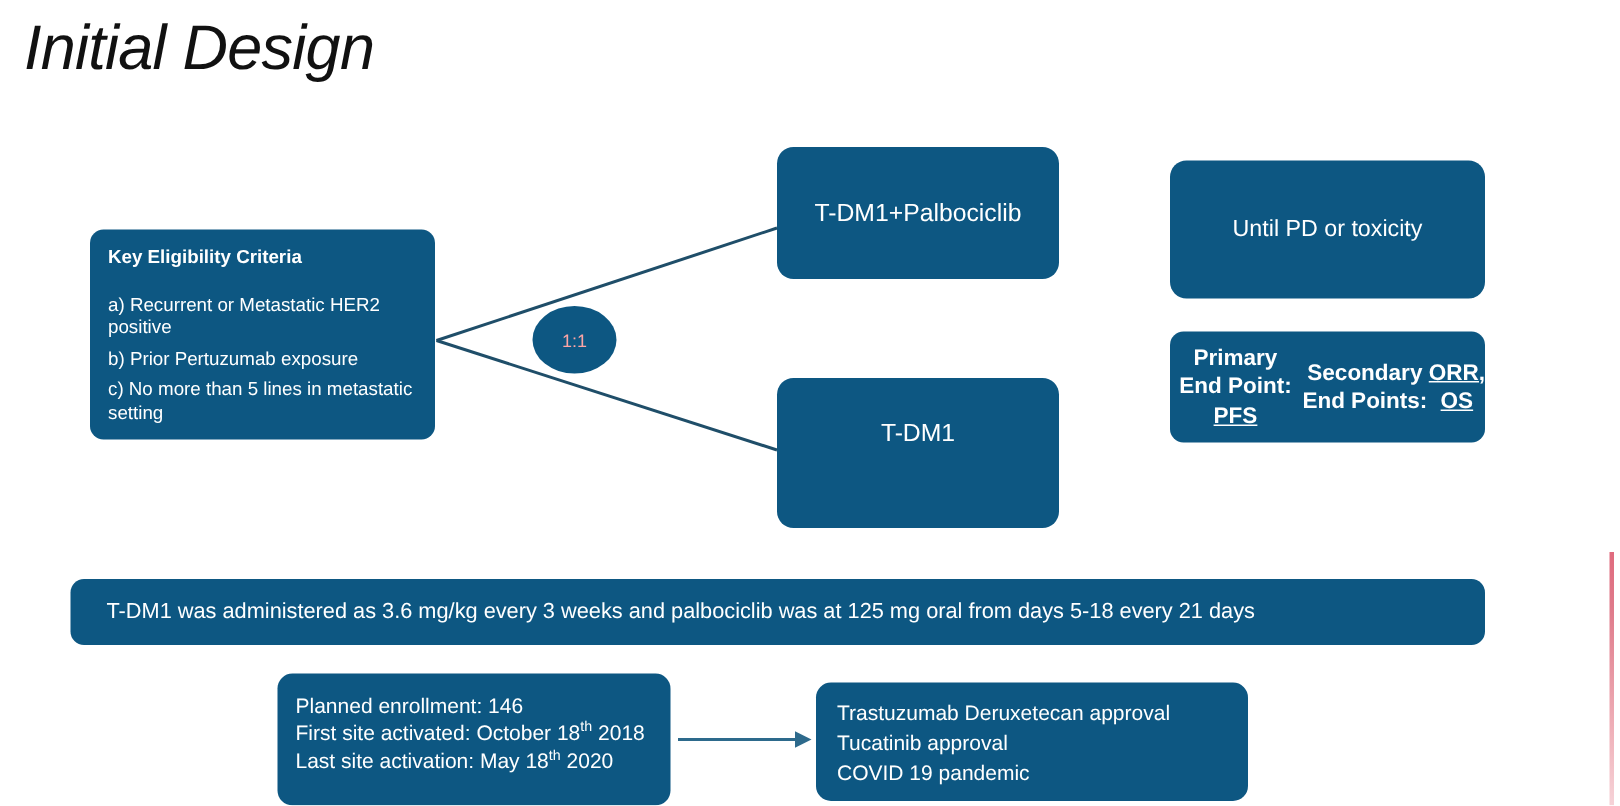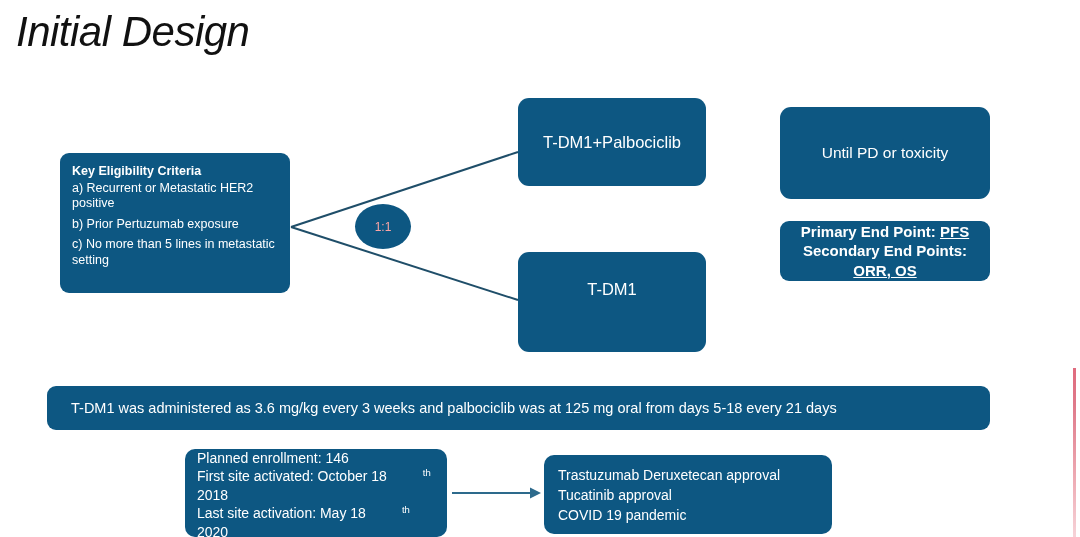--- a/index.html
+++ b/index.html
@@ -54,21 +54,21 @@
     top: 153px;
     width: 230px;
     height: 140px;
     padding: 11px 12px 8px 12px;
     border-radius: 9px;
   }
   #criteria-heading {
     font-size: 12.5px;
     font-weight: bold;
     line-height: 1.25;
-    margin-bottom: 1px;
+    margin-bottom: 16px;
   }
   .criteria-item {
     font-size: 12.5px;
     font-weight: normal;
     line-height: 1.24;
     margin-bottom: 5px;
   }
 
   
   #arm1-box {
@@ -114,26 +114,26 @@
     width: 210px;
     height: 92px;
     font-size: 15.5px;
     border-radius: 11px;
     margin-top: 12px;
   }
   #endpoints-box {
     left: 780px;
     top: 221px;
     width: 210px;
-    height: 60px;
+    height: 74px;
     border-radius: 9px;
     font-size: 15px;
     font-weight: bold;
     line-height: 1.3;
-    flex-direction: column;
+    flex-direction: row;
   }
   #endpoints-box u {
     text-decoration: underline;
     text-underline-offset: 1px;
   }
 
   
   #dosing-banner {
     left: 47px;
     top: 386px;
@@ -146,29 +146,28 @@
     font-size: 14.5px;
   }
 
   
   #enrollment-box {
     left: 185px;
     top: 449px;
     width: 262px;
     height: 88px;
     border-radius: 10px;
-    padding: 0 10px 0 12px;
+    padding: 12px 10px 0 12px;
     font-size: 14px;
     line-height: 1.32;
   }
   #enrollment-box sup {
     font-size: 9.5px;
     vertical-align: super;
     line-height: 0;
-    margin-left: 36px;
   }
   #events-box {
     left: 544px;
     top: 455px;
     width: 288px;
     height: 79px;
     border-radius: 10px;
     padding: 11px 10px 0 14px;
     font-size: 14px;
     line-height: 1.42;

